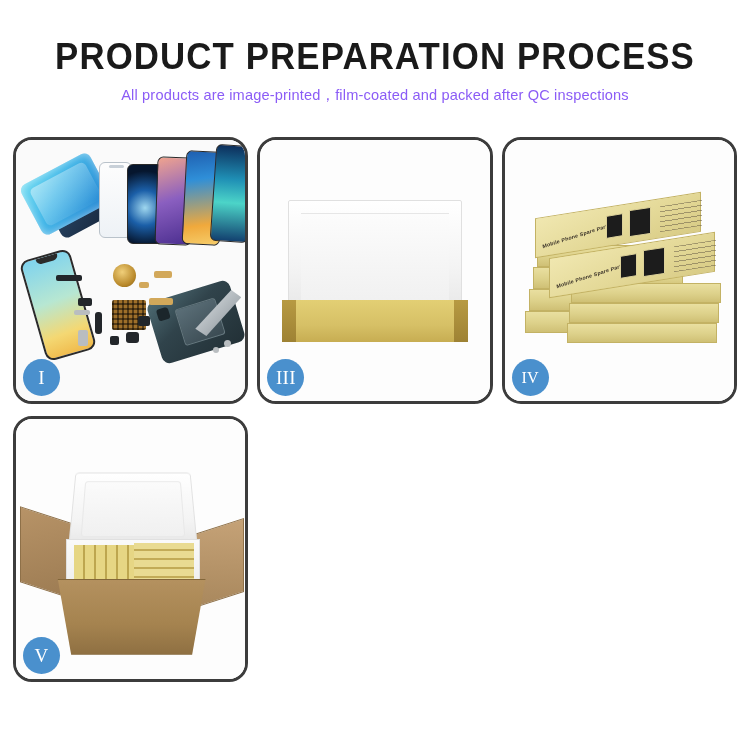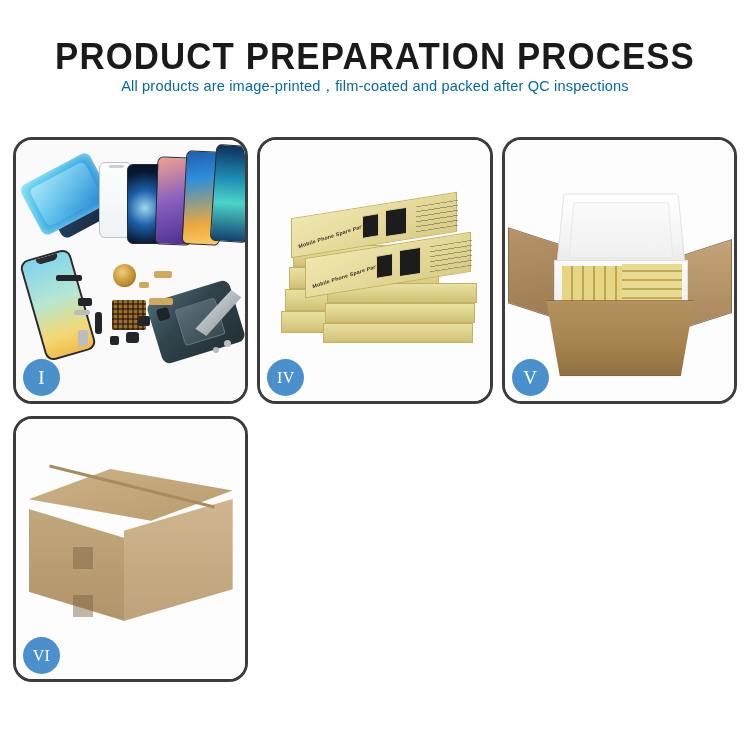--- a/index.html
+++ b/index.html
@@ -30,23 +30,24 @@
   .title {
     font-size: 37px;
     font-weight: 700;
     color: #1a1a1a;
     letter-spacing: 1.2px;
     line-height: 1.05;
     transform: scaleX(0.94);
     white-space: nowrap;
   }
   .subtitle {
+    margin-top: 9px;
     font-size: 14.6px;
     font-weight: 400;
-    color: #0369a1;
+    color: #8b5cf6;
     letter-spacing: 0.15px;
     white-space: nowrap;
   }
 
   
   .grid {
     position: absolute;
     top: 137px;
     left: 13px;
     width: 724px;
@@ -408,20 +409,30 @@
         <div class="part sil" style="left:62px;top:190px;width:10px;height:16px;border-radius:2px;"></div>
         <div class="part dk" style="left:122px;top:176px;width:12px;height:10px;"></div>
         <div class="part sil" style="right:14px;top:200px;width:7px;height:7px;border-radius:50%;"></div>
         <div class="part sil" style="right:26px;top:207px;width:6px;height:6px;border-radius:50%;"></div>
         <div class="tweezer"></div>
       </div>
       <div class="badge">I</div>
     </div>
 
 
+    <div class="panel">
+      <div class="panel-stage p3">
+        <div class="box3">
+          <div class="box3-lid"></div>
+          <div class="box3-fill"></div>
+          <div class="box3-base"></div>
+        </div>
+      </div>
+      <div class="badge">III</div>
+    </div>
 
     <div class="panel">
       <div class="panel-stage p4">
         <div class="stack">
           <div class="sbox" style="left:6px;  top:128px; width:150px; height:22px;"></div>
           <div class="sbox" style="left:10px; top:106px; width:150px; height:22px;"></div>
           <div class="sbox" style="left:14px; top:84px;  width:150px; height:22px;"></div>
           <div class="sbox" style="left:18px; top:62px;  width:150px; height:22px;"></div>
 
           <div class="sbox" style="left:48px; top:140px; width:150px; height:20px;"></div>
@@ -458,28 +469,15 @@
           <div class="foam-lid"></div>
           <div class="foam-body"></div>
           <div class="ybars"></div>
           <div class="ybars2"></div>
           <div class="carton-front"></div>
         </div>
       </div>
       <div class="badge">V</div>
     </div>
 
-    <div class="panel">
-      <div class="panel-stage p6">
-        <div class="sealed">
-          <div class="sb-left"></div>
-          <div class="sb-right"></div>
-          <div class="sb-top"></div>
-          <div class="sb-seam"></div>
-          <div class="sb-tape a"></div>
-          <div class="sb-tape b"></div>
-        </div>
-      </div>
-      <div class="badge wide">VI</div>
-    </div>
 
   </div>
 </div>
 
 </body></html>

